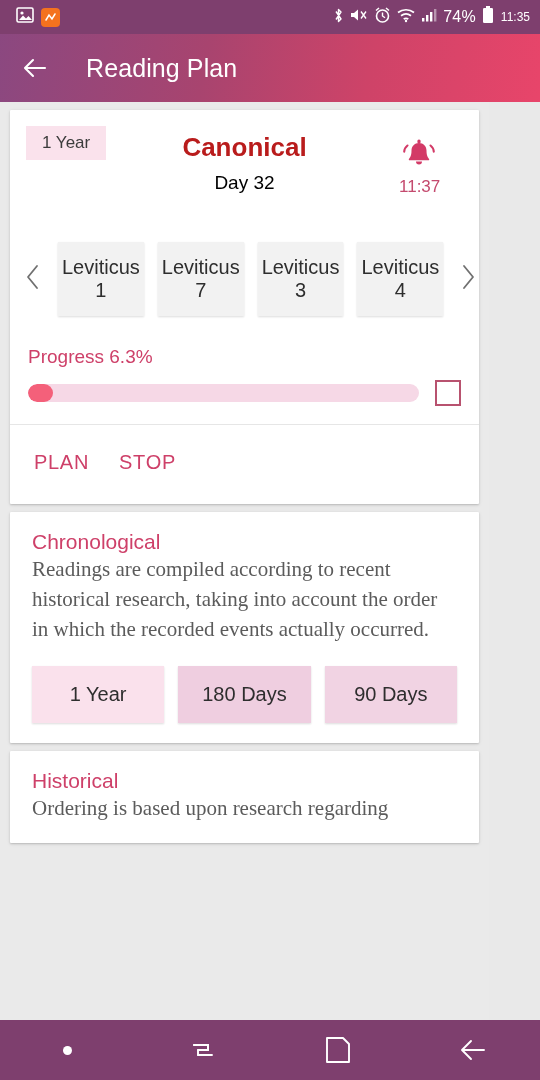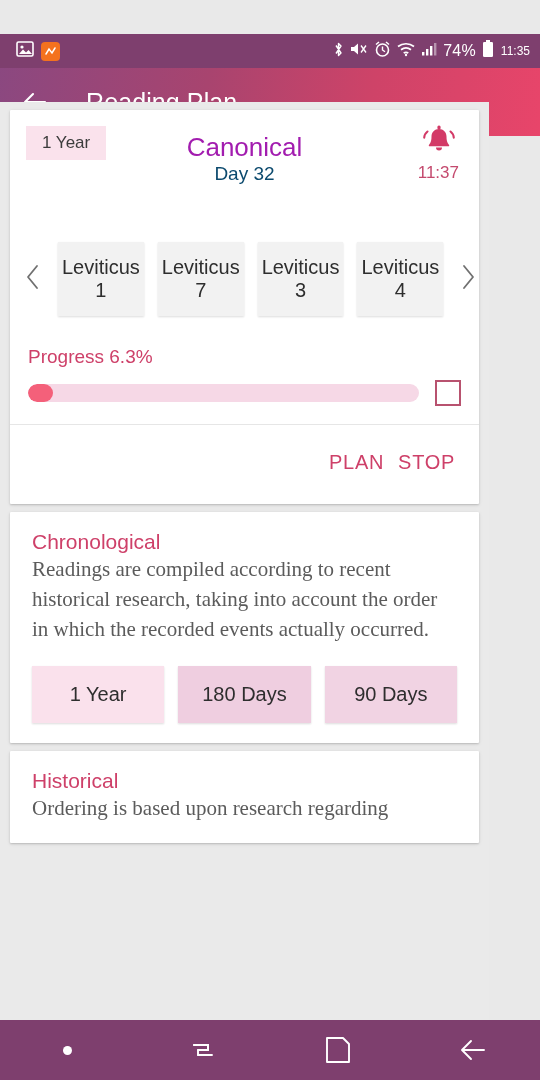--- a/index.html
+++ b/index.html
@@ -11,21 +11,20 @@
     position:relative;
   }
 
   
   .statusbar{
     height:34px; width:540px;
     background:#7E3F6E;
     display:flex; align-items:center;
     padding:0 10px 0 16px;
     color:#fff;
-    margin-top:34px;
   }
   .sb-left{ display:flex; align-items:center; gap:7px; }
   .sb-right{ margin-left:auto; display:flex; align-items:center; gap:6px; }
   .sb-icon{ display:block; }
   .sb-appicon{
     width:19px; height:19px; border-radius:4px;
     background:#F4721E; display:flex; align-items:center;
     justify-content:center;
   }
   .sb-text{ font-size:16px; letter-spacing:.2px; font-weight:400; }
@@ -57,31 +56,31 @@
   .card:first-child{ margin-top:8px; }
 
   
   .plan-head{ position:relative; padding:14px 0 0 0; height:122px; }
   .chip{
     position:absolute; left:16px; top:16px;
     background:#FAE2EC; color:#3C3C3C;
     font-size:17px; padding:7px 16px;
   }
   .plan-title{
-    text-align:center; color:#a21caf; font-size:26px; font-weight:400;
+    text-align:center; color:#b91c1c; font-size:26px; font-weight:700;
     padding-top:8px;
   }
   .plan-date{
     text-align:center; color:#5C5C5C; font-size:19px; margin-top:12px;
   }
   .plan-day{
-    text-align:center; color:#0c4a6e; font-size:19px; 
+    text-align:center; color:#000000; font-size:19px; margin-top:9px;
   }
   .bell-wrap{
-    position:absolute; right:20px; top:12px; text-align:right; width:60px;
+    position:absolute; right:20px; top:26px; text-align:left; width:60px;
   }
   .bell-time{ color:#C44A6E; font-size:17px; margin-top:1px; }
 
   
   .chapters{
     display:flex; align-items:center; padding:10px 0 14px 0;
   }
   .chev{
     width:46px; flex:0 0 46px; text-align:center; cursor:pointer;
   }
@@ -107,22 +106,22 @@
   }
   .fill{ height:100%; background:#F4607A; border-radius:9px; }
   .checkbox{
     width:26px; height:26px; border:2px solid #B8526F; background:#fff;
     flex:0 0 26px; cursor:pointer;
   }
 
   .divider{ height:1px; background:#E6E6E6; }
 
   .actions{
-    display:flex; justify-content:flex-end; align-items:center;
-    gap:14px; padding:26px 24px 30px 24px;
+    display:flex; align-items:center;
+    gap:30px; padding:26px 24px 30px 24px;
   }
   .txt-btn{
     color:#CE4069; font-size:20px; letter-spacing:.7px;
     background:none; border:none; font-weight:400;
     font-family:"Liberation Sans", sans-serif; cursor:pointer;
   }
 
   
   .info-card{ padding:18px 22px 20px 22px; }
   .info-title{ color:#CE4069; font-size:21px; font-weight:400; }

